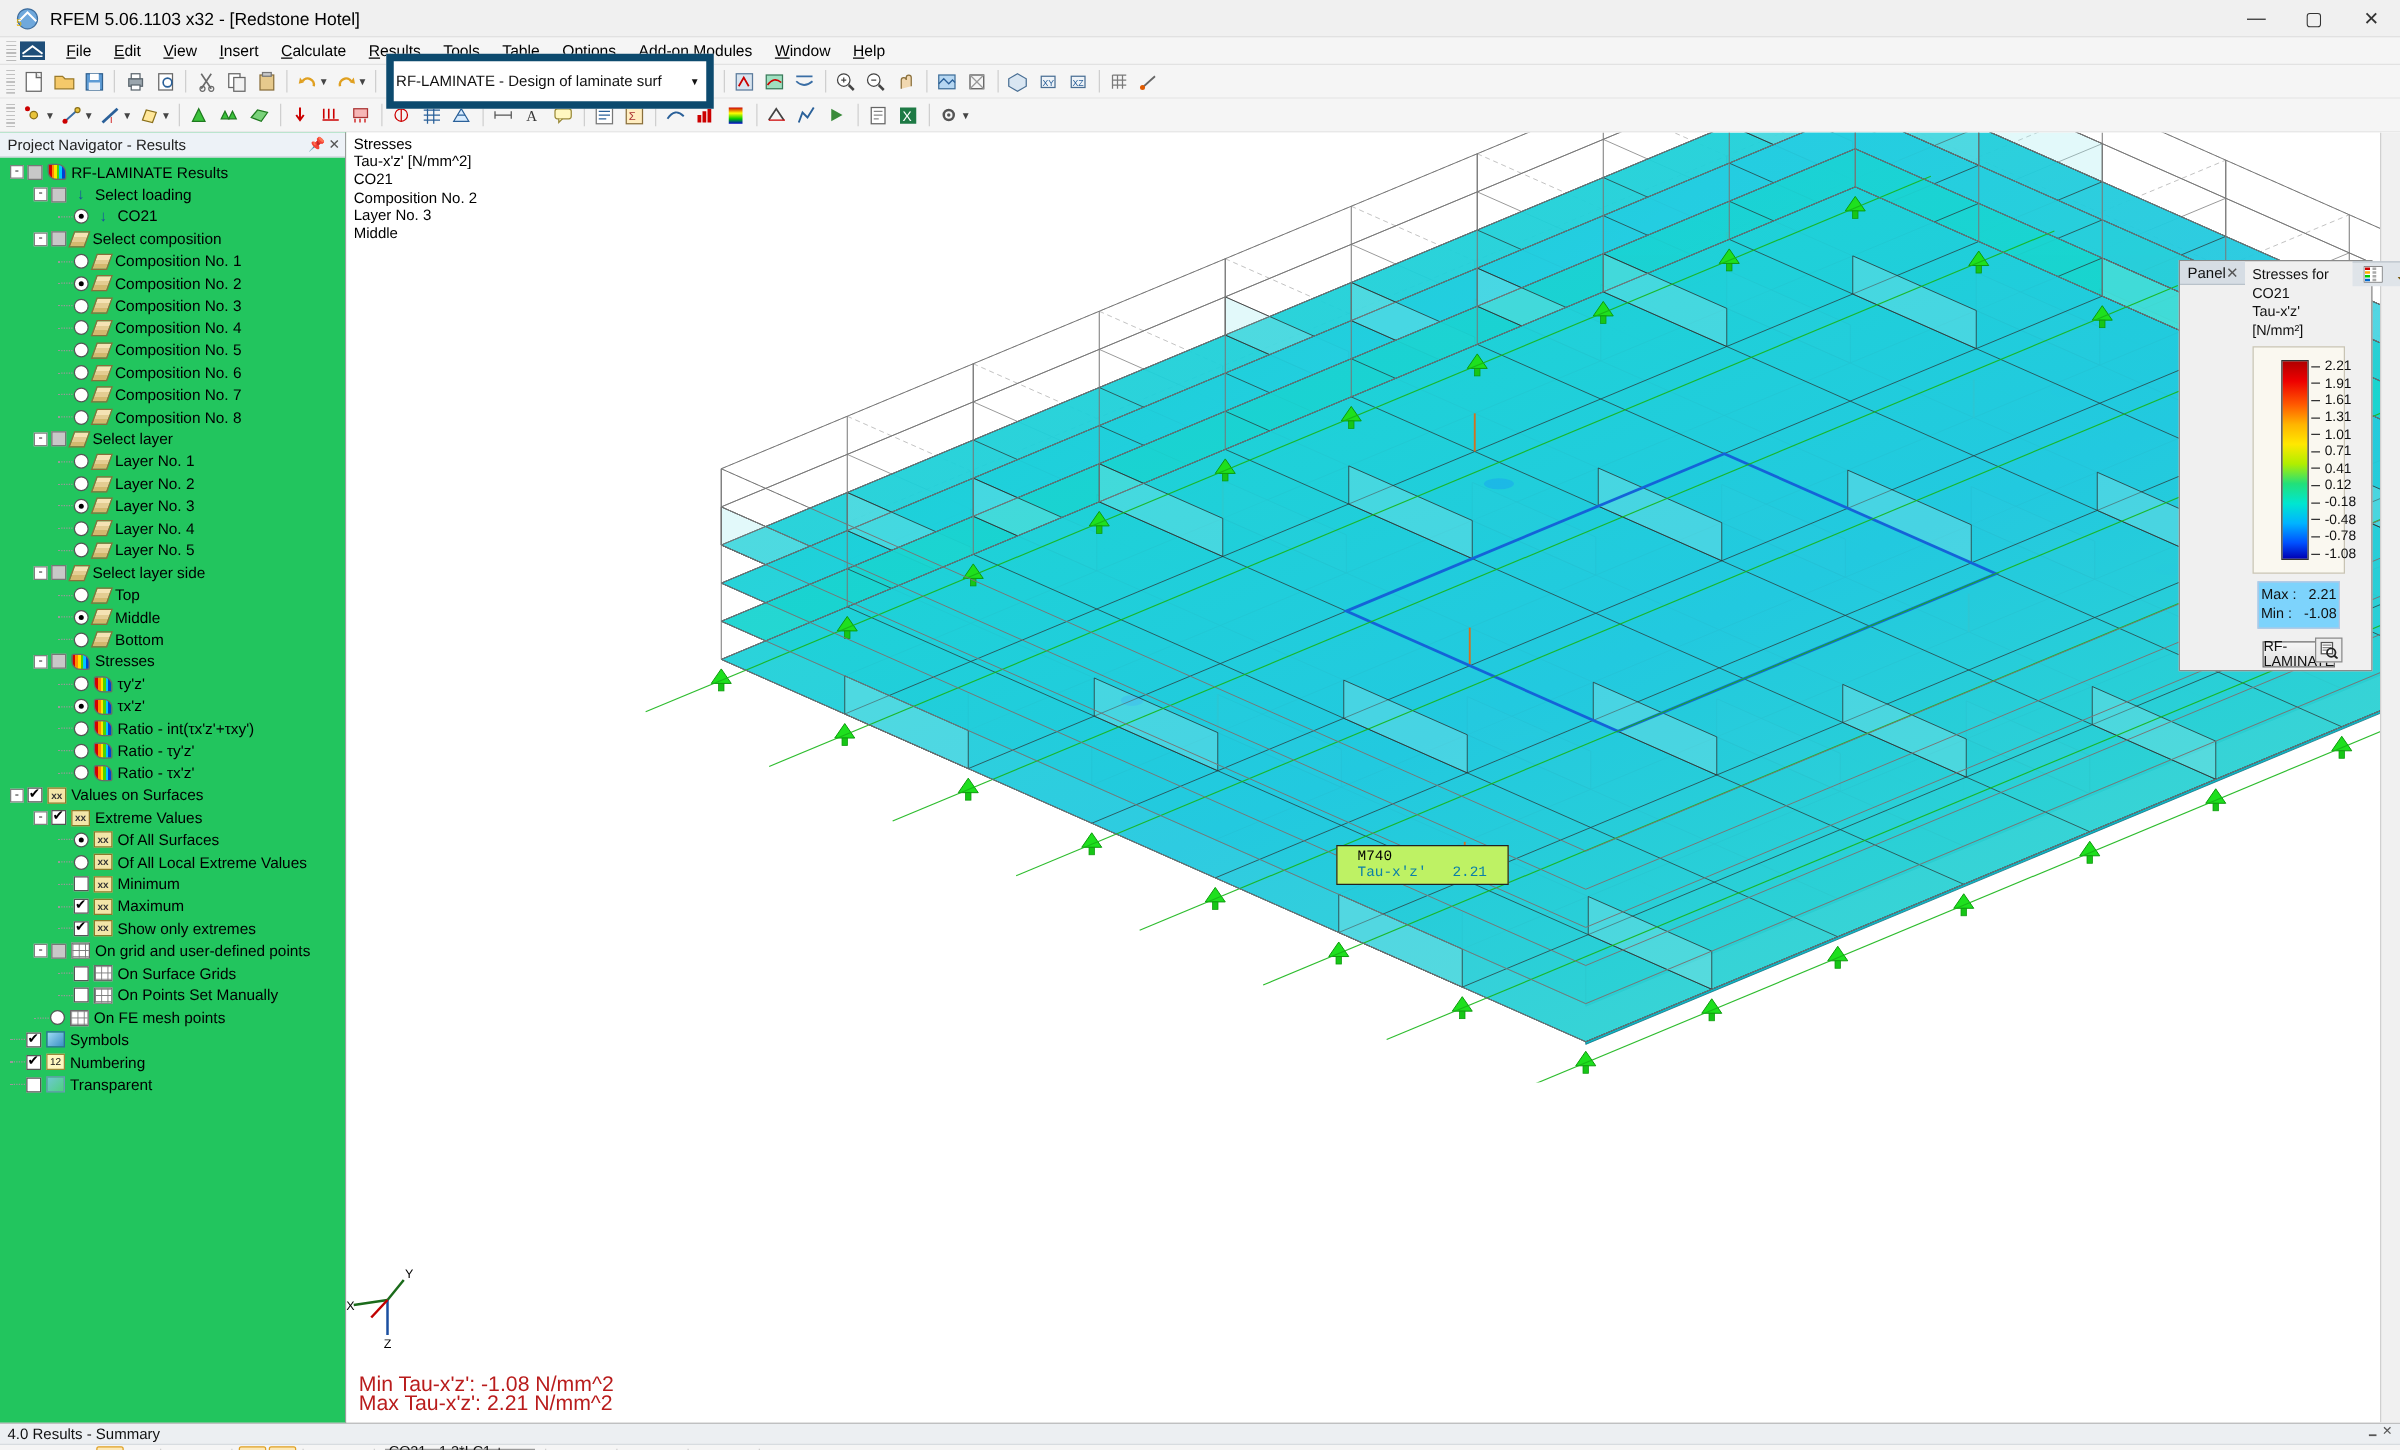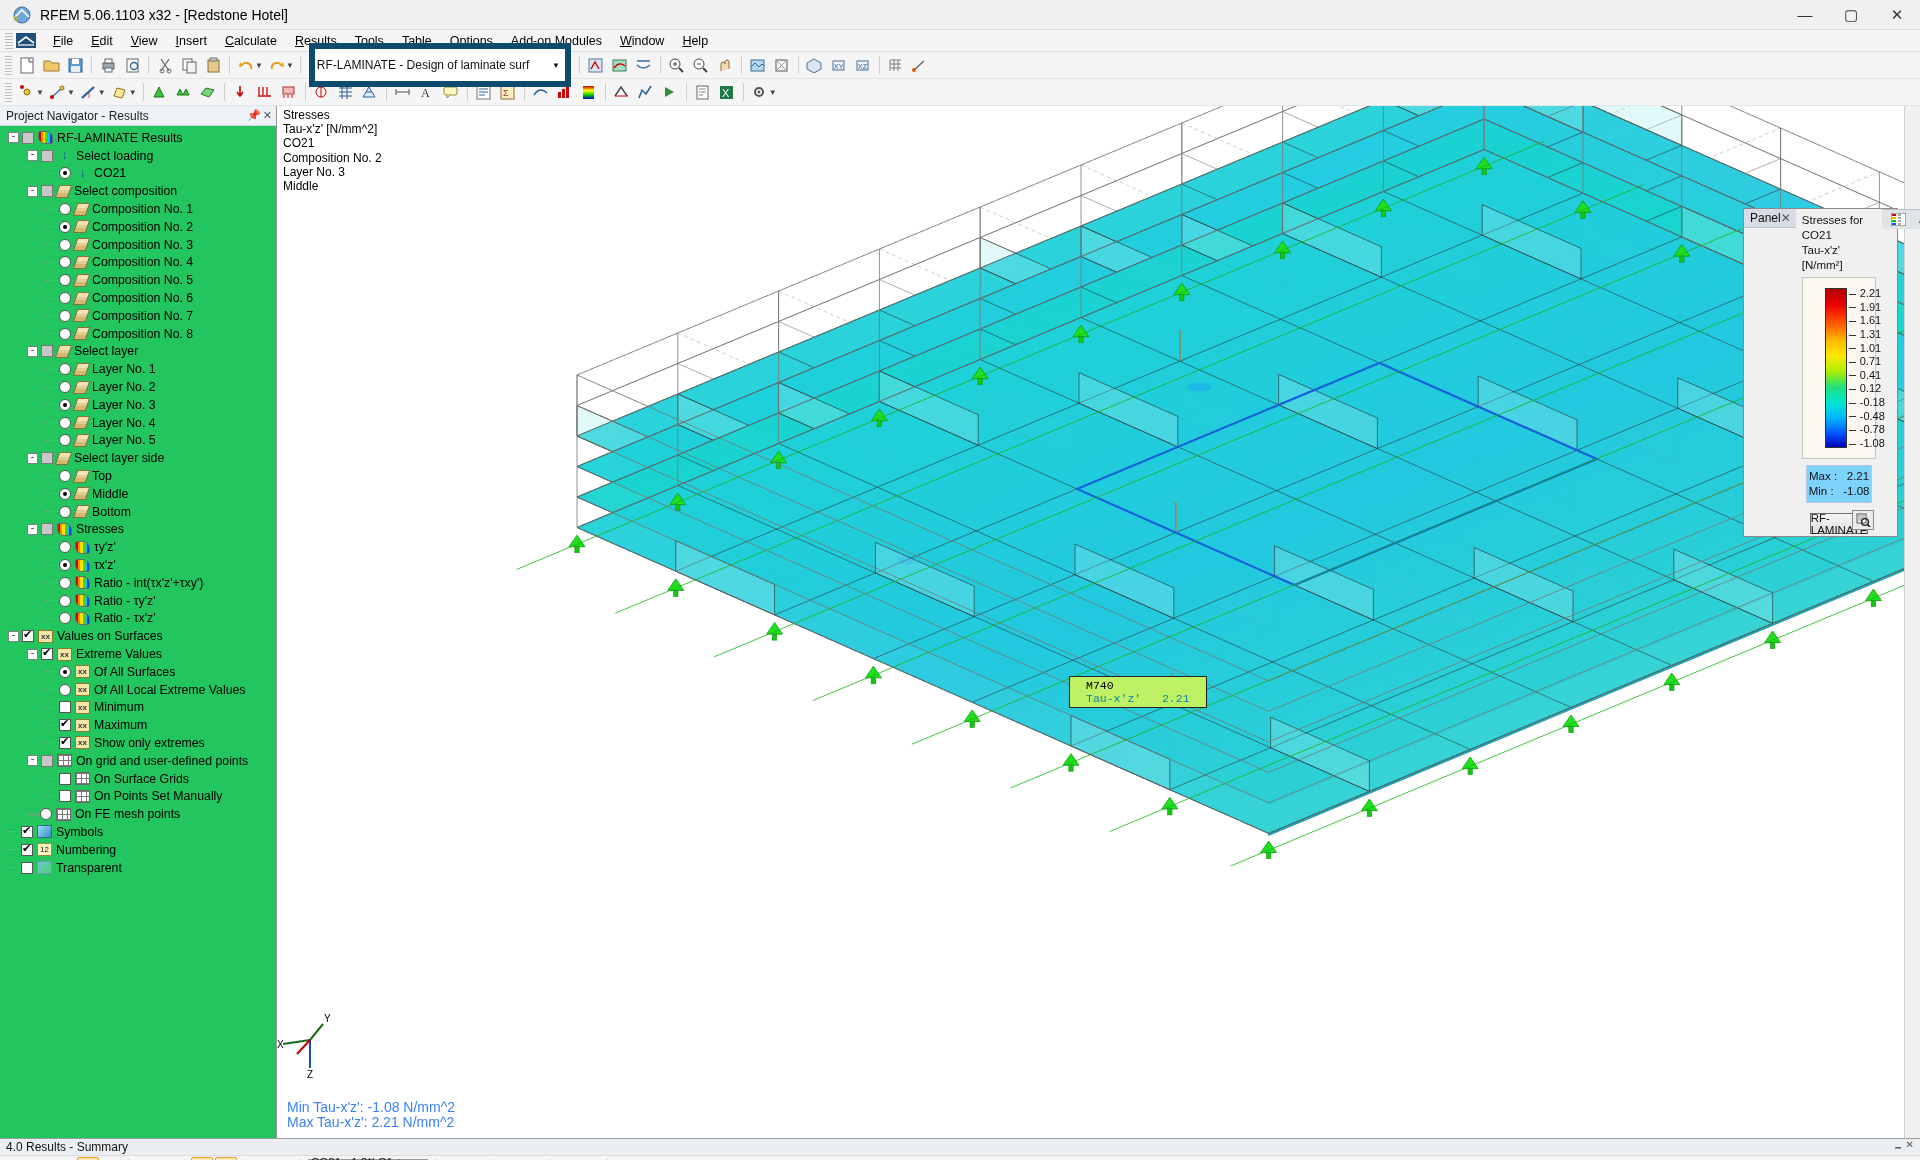--- a/index.html
+++ b/index.html
@@ -80,22 +80,22 @@
      linear-gradient(to right,#7a7a7a 1px,transparent 1px) 0 0/5px 5px,
      linear-gradient(to bottom,#7a7a7a 1px,transparent 1px) 0 0/5px 5px, #fff;
      border:1px solid #6a6a6a;}
   .ic-transp { background:linear-gradient(135deg,rgba(130,200,240,.8),rgba(255,255,255,.2));
      border:1px solid #6a9ab5; }
 
   
   .viewport { flex:1; position:relative; background:#ffffff; overflow:hidden; }
   .vp-labels { position:absolute; left:6px; top:2px; font-size:12px; line-height:14.2px;
      color:#000; z-index:5; }
-  .vp-minmax { position:absolute; left:10px; bottom:8px; font-size:14px; line-height:15px;
-     color:#3b82f6; z-index:5; background:#fff; }
+  .vp-minmax { position:absolute; left:10px; bottom:8px; font-size:17px; line-height:15px;
+     color:#b91c1c; z-index:5; background:#fff; }
   .axes { position:absolute; left:0px; bottom:58px; width:70px; height:70px; z-index:6;}
   .vtag { position:absolute; background:#bef264; border:1px solid #222;
      font-family:"Liberation Mono", monospace; font-size:11.5px; line-height:13px;
      padding:2px 16px; z-index:7; }
   .vtag .t1 { color:#000; }
   .vtag .t2 { color:#0b7fa8; }
   .vscroll-r { position:absolute; right:0; top:0; bottom:0; width:16px; background:#f0f0f0;
      border-left:1px solid #d0d0d0; }
 
   

